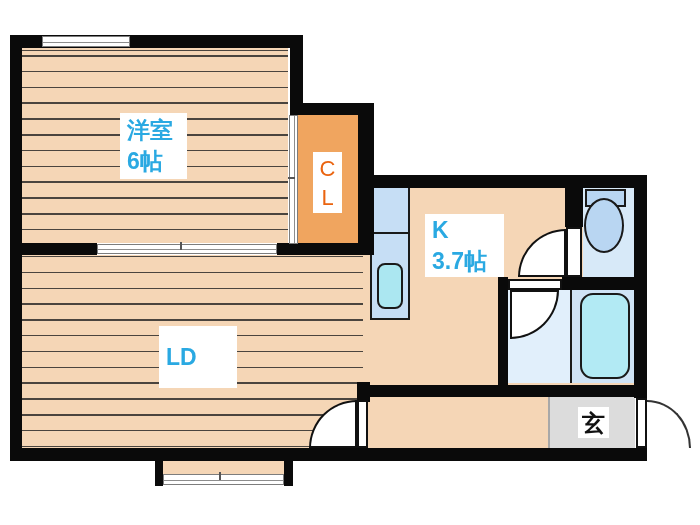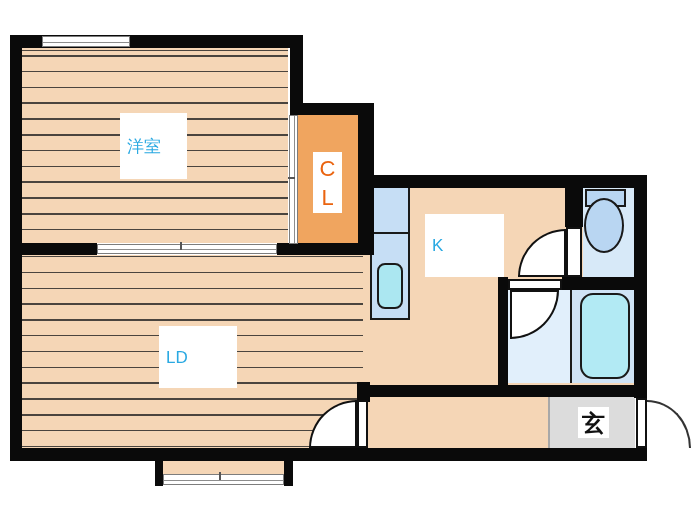--- a/index.html
+++ b/index.html
@@ -35,21 +35,21 @@
   .tick-v{position:absolute;left:46%;top:-3px;width:2px;height:8px;background:#555;}
   .tick-h{position:absolute;top:48%;left:-2px;width:7px;height:2px;background:#555;}
   
   .leaf{background:#ffffff;border:2px solid #111111;}
   .arc{background:#ffffff;border:2px solid #111111;}
   .arc-tl{border-top-left-radius:100% 100%;}
   .arc-br{border-bottom-right-radius:100% 100%;}
   .arc-line{background:transparent;border-top:2px solid #333;border-right:2px solid #333;
             border-top-right-radius:100% 100%;}
   
-  .t-blue{color:#2aa9e2;font-size:17px;line-height:31px;font-weight:400;}
+  .t-blue{color:#2aa9e2;font-size:23px;line-height:31px;font-weight:700;}
   .t-orange{color:#ea6410;font-size:22px;line-height:29px;font-weight:500;text-align:center;}
   .t-black{color:#111111;font-size:23px;line-height:28px;font-weight:600;text-align:center;}
   .pad-l{padding-left:7px;}
 </style>
 </head>
 <body>
 
 <div class="plan">
 
   <div class="abs floor wood" style="left:22px;top:48px;width:266px;height:195px;background-position:0 7px;"></div>
@@ -110,27 +110,29 @@
   <div class="abs opening leaf" style="left:566px;top:227px;width:16px;height:50px;"></div>
   <div class="abs opening arc arc-br" style="left:510px;top:290px;width:49px;height:49px;"></div>
   <div class="abs opening leaf" style="left:508px;top:279px;width:54px;height:11px;"></div>
   <div class="abs opening arc arc-tl" style="left:309px;top:400px;width:48px;height:48px;"></div>
   <div class="abs opening leaf" style="left:357px;top:400px;width:11px;height:48px;"></div>
   <div class="abs opening leaf" style="left:636px;top:398px;width:11px;height:50px;"></div>
   <div class="abs opening arc-line" style="left:647px;top:400px;width:44px;height:48px;"></div>
 
   <div class="abs label t-blue pad-l" style="left:120px;top:113px;width:67px;height:66px;">
     <span>洋室</span>
+    <span>6帖</span>
   </div>
   <div class="abs label t-orange" style="left:313px;top:152px;width:29px;height:61px;">
     <span>C</span>
     <span>L</span>
   </div>
   <div class="abs label t-blue pad-l" style="left:425px;top:214px;width:79px;height:63px;">
     <span>K</span>
+    <span>3.7帖</span>
   </div>
   <div class="abs label t-blue pad-l" style="left:159px;top:326px;width:78px;height:62px;">
     <span>LD</span>
   </div>
   <div class="abs label t-black" style="left:578px;top:407px;width:31px;height:31px;">
     <span>玄</span>
   </div>
 
 </div>
 

